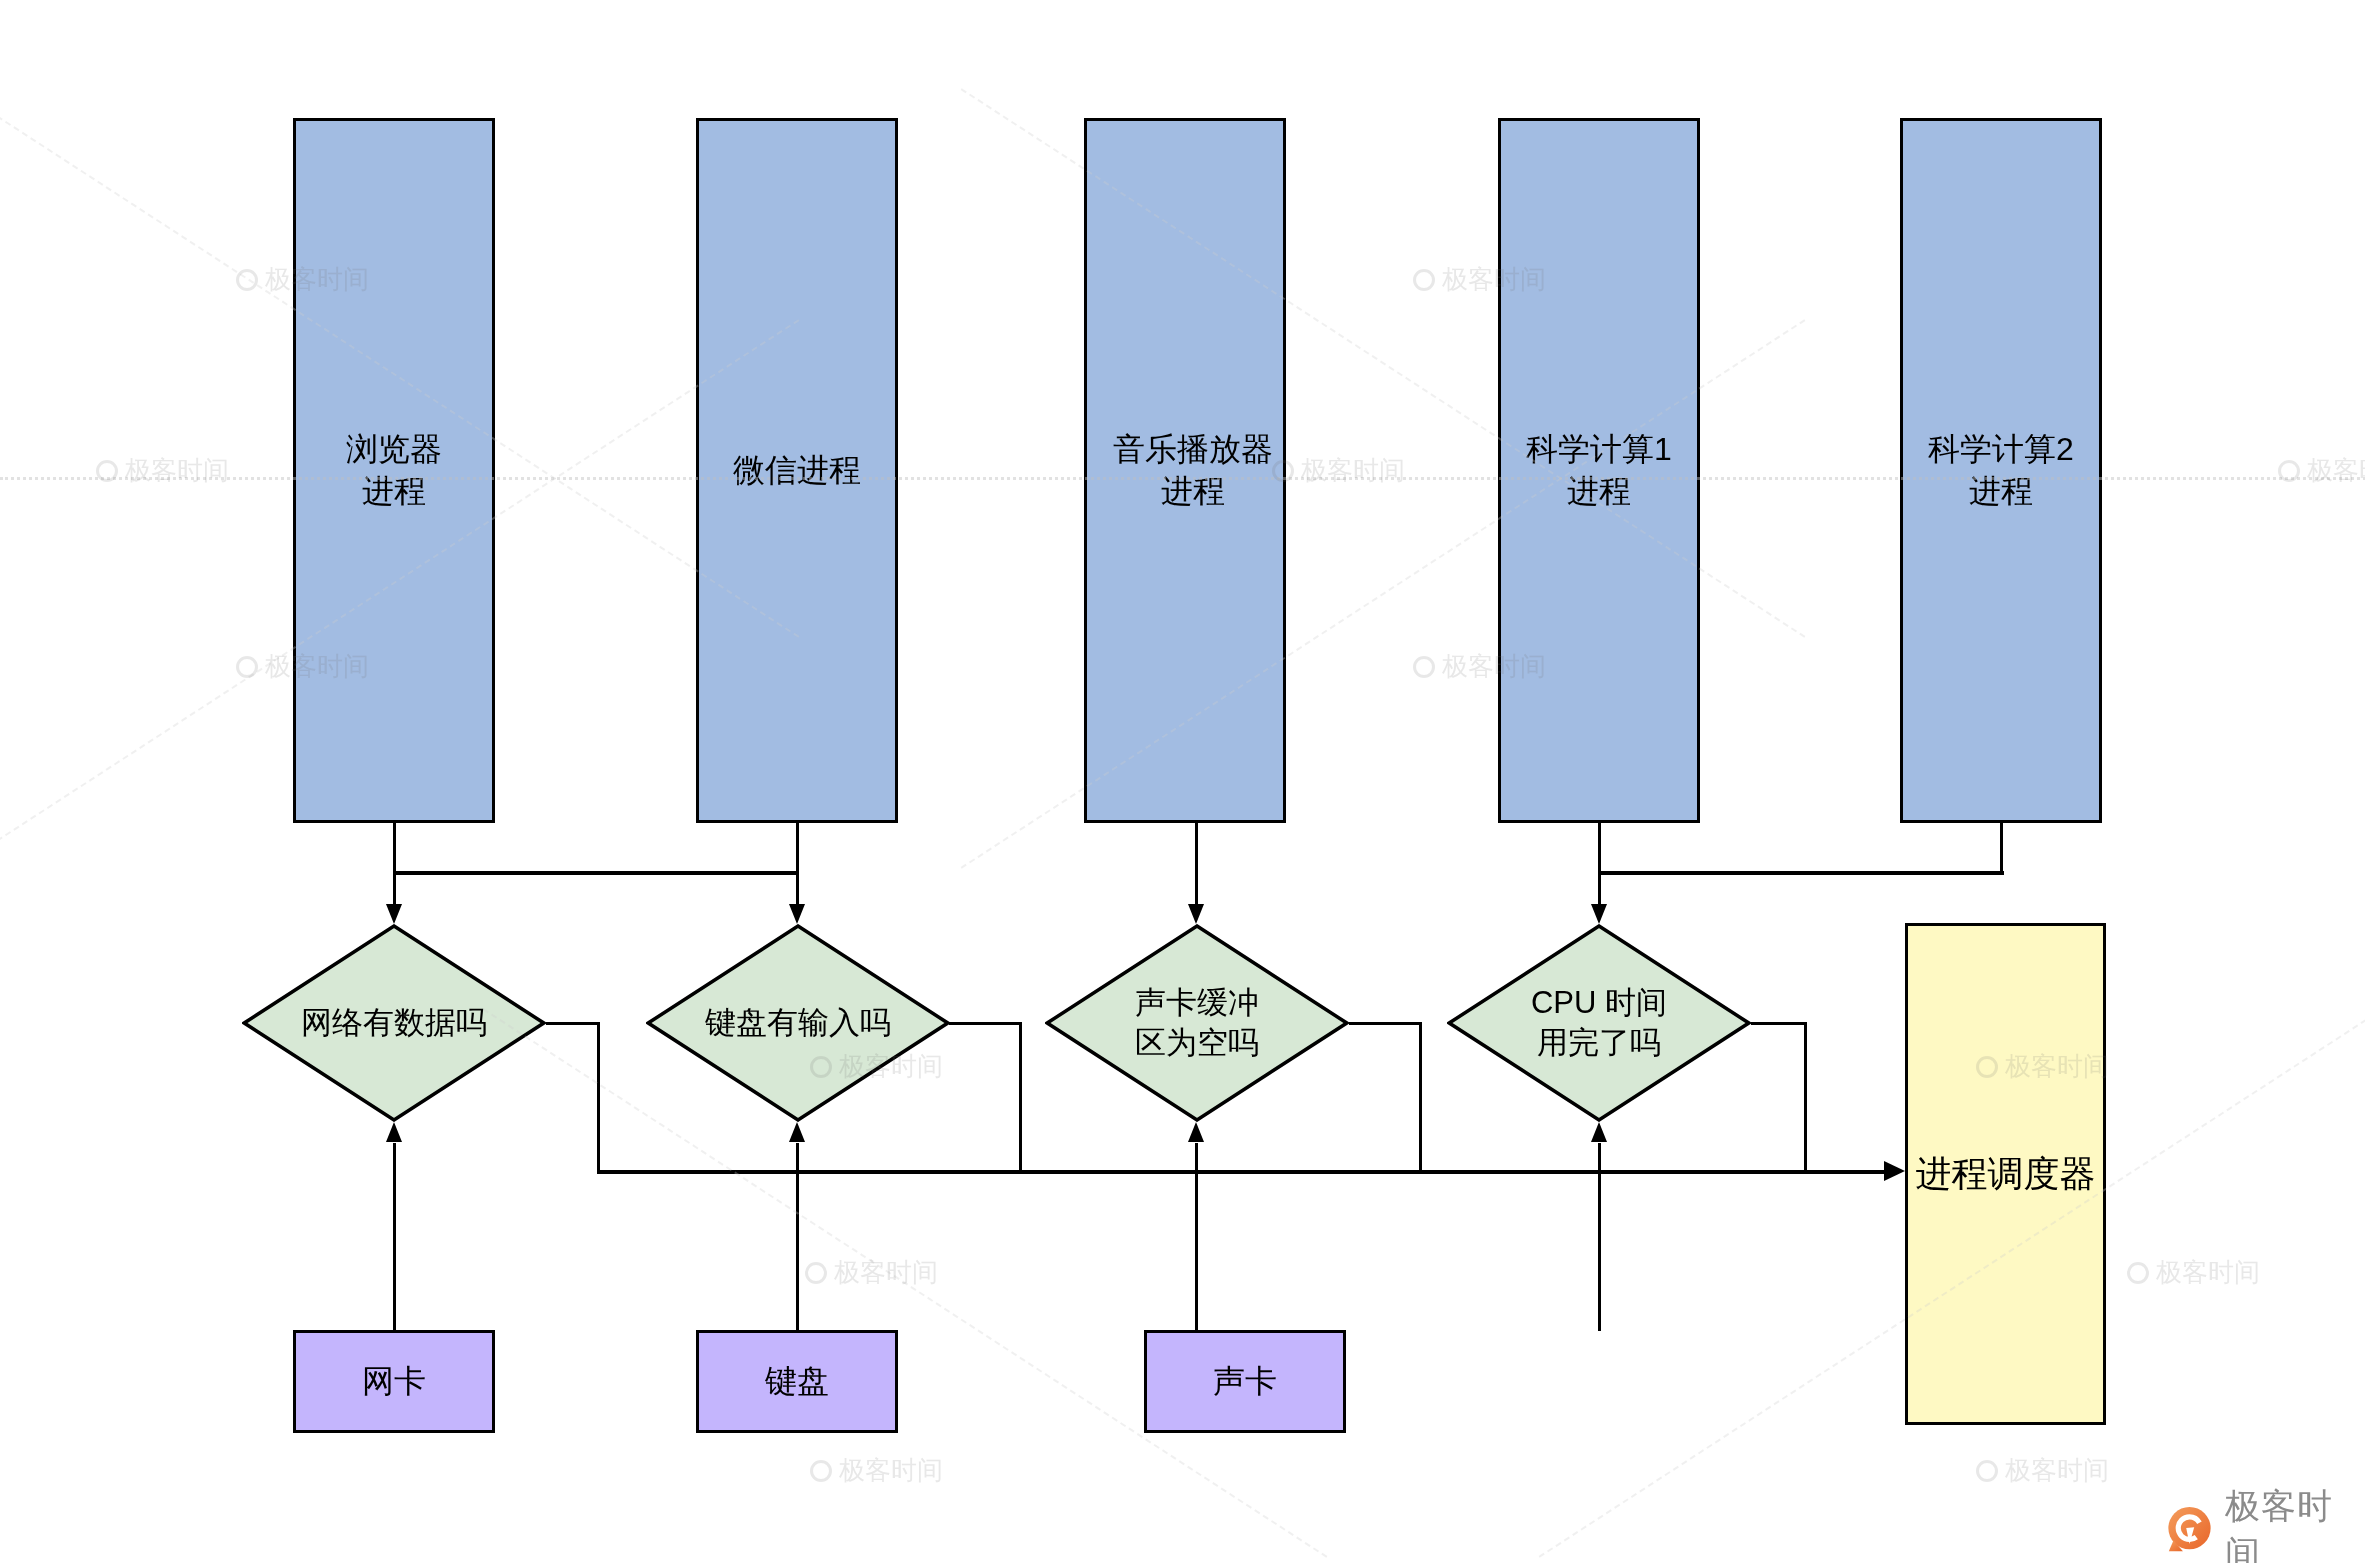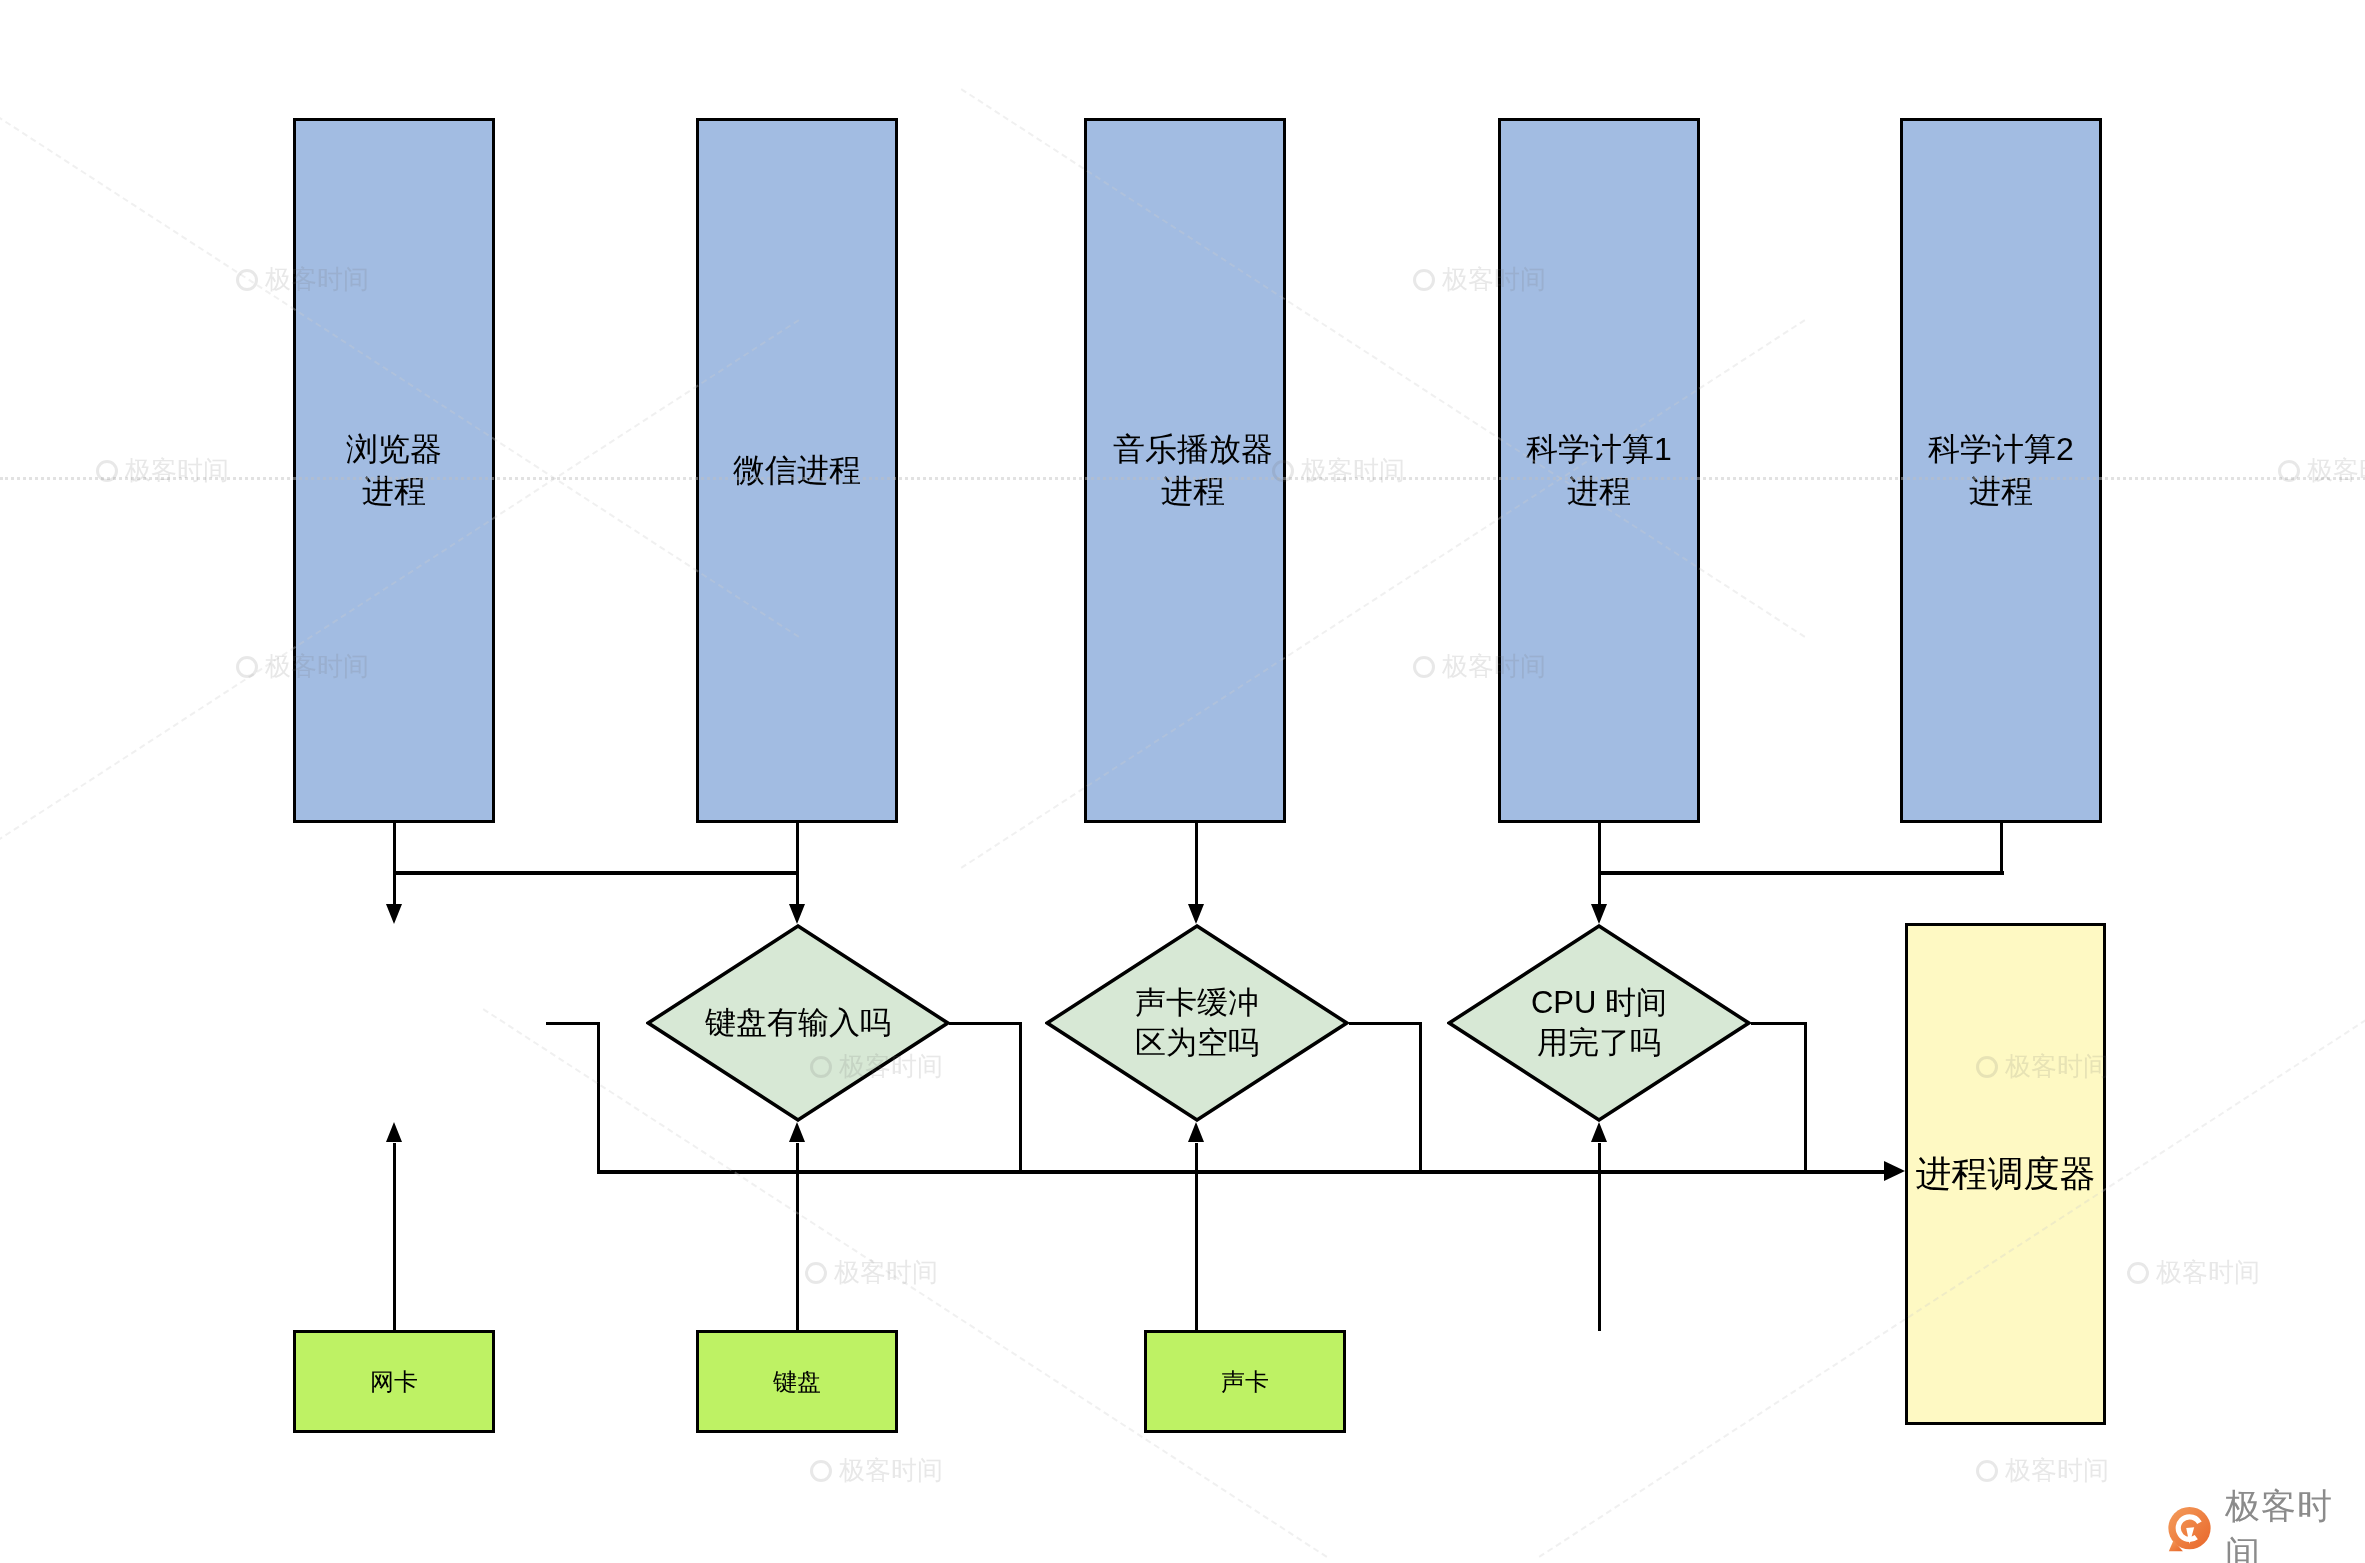--- a/index.html
+++ b/index.html
@@ -6,21 +6,21 @@
   .canvas{
     position:relative;width:2366px;height:1564px;background:#ffffff;
     font-family:"Liberation Sans",sans-serif;color:#000;overflow:hidden;
   }
   
   .node{
     position:absolute;box-sizing:border-box;border:3px solid #000;
     display:flex;align-items:center;justify-content:center;text-align:center;
   }
   .proc{top:118px;width:202px;height:705px;background:#a2bce2;font-size:32px;line-height:1.3;}
-  .hw{top:1330px;width:202px;height:103px;background:#bef264;font-size:24px;}
+  .hw{top:1330px;width:202px;height:103px;background:#c4b5fd;font-size:32px;}
   .sched{left:1905px;top:923px;width:201px;height:502px;background:#fef9c3;font-size:36px;}
   .lbl span{display:block;}
   
   .dia{position:absolute;top:924px;width:304px;height:198px;}
   .dia svg{position:absolute;left:0;top:0;}
   .dia .lbl{
     position:absolute;left:0;top:0;right:0;bottom:0;
     display:flex;flex-direction:column;align-items:center;justify-content:center;
     font-size:31px;line-height:1.3;text-align:center;
   }
@@ -110,20 +110,28 @@
       <span>进程</span>
     </div>
   </div>
   <div class="node proc" style="left:1900px;">
     <div class="lbl">
       <span>科学计算2</span>
       <span>进程</span>
     </div>
   </div>
 
+  <div class="dia" style="left:242px;">
+    <svg width="304" height="198" viewBox="0 0 604 394">
+      <polygon points="302,4 600,197 302,390 4,197" stroke="#000000" stroke-width="7" fill="#d7e8d5"></polygon>
+    </svg>
+    <div class="lbl">
+      <span>网络有数据吗</span>
+    </div>
+  </div>
   <div class="dia" style="left:646px;">
     <svg width="304" height="198" viewBox="0 0 604 394">
       <polygon points="302,4 600,197 302,390 4,197" stroke="#000000" stroke-width="7" fill="#d7e8d5"></polygon>
     </svg>
     <div class="lbl">
       <span>键盘有输入吗</span>
     </div>
   </div>
   <div class="dia" style="left:1045px;">
     <svg width="304" height="198" viewBox="0 0 604 394">

